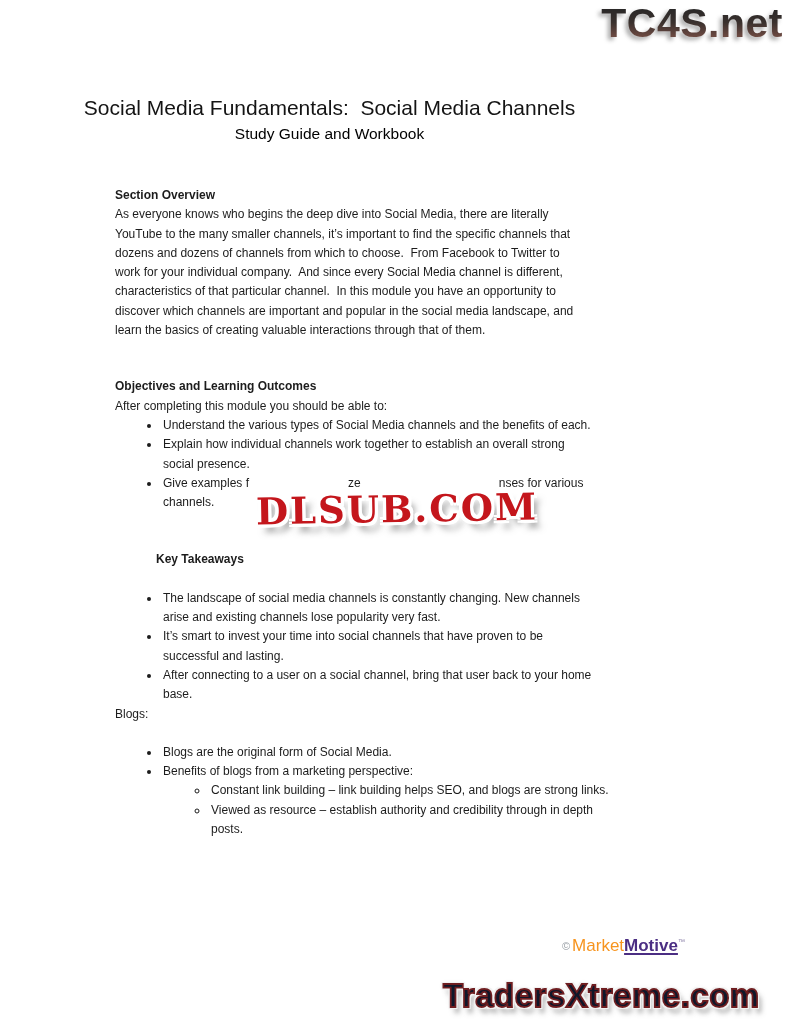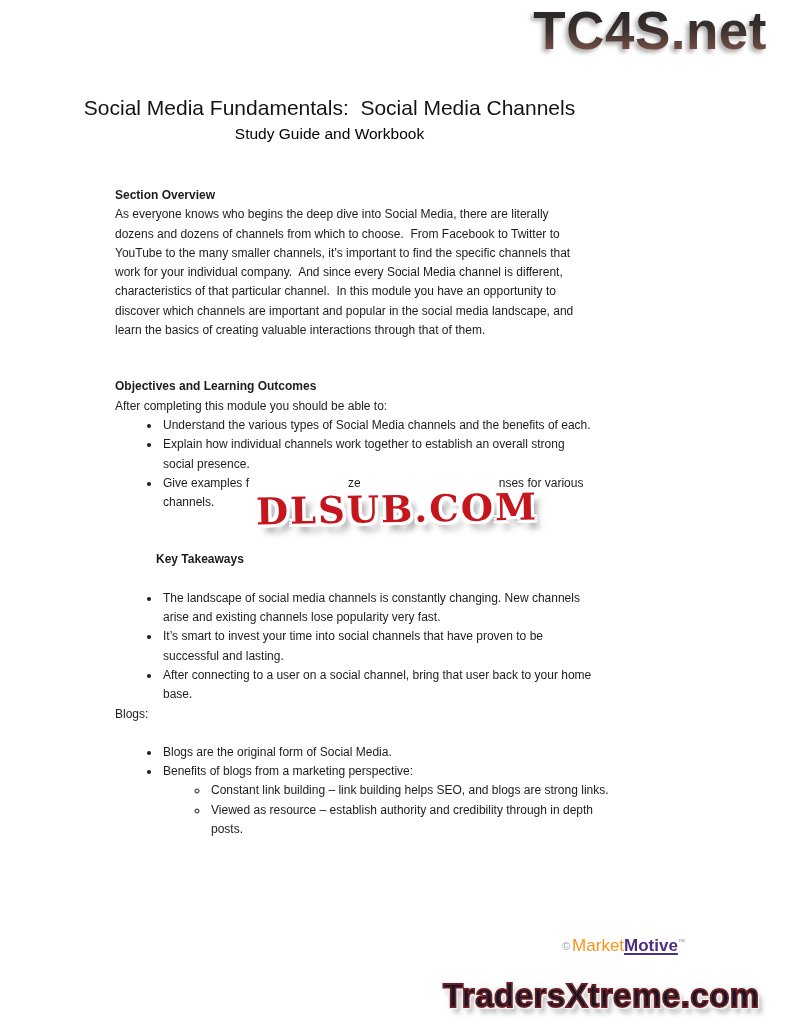--- a/index.html
+++ b/index.html
@@ -8,22 +8,22 @@
     background: #ffffff;
     font-family: "Liberation Sans", sans-serif;
     color: #1c1c1c;
     position: relative;
     overflow: hidden;
   }
   .line { white-space: pre-wrap; }
 
   
   .tc4s {
-    position: absolute; top: 0px; right: 24px;
-    font-size: 53px; font-weight: bold; letter-spacing: 0.5px;
+    position: absolute; top: 0px; right: 8px;
+    font-size: 41px; font-weight: bold; letter-spacing: 0.5px;
     background: linear-gradient(180deg, #262626 12%, #3a312e 48%, #6d4a42 78%, #93685e 100%);
     -webkit-background-clip: text; background-clip: text; color: transparent;
     filter: drop-shadow(-3px 3px 2px rgba(70,70,70,0.45));
   }
 
   
   .title-block { position: absolute; top: 96px; left: 0; width: 659px; text-align: center; }
   .doc-title { font-size: 21px; color: #141414; white-space: pre-wrap; }
   .doc-subtitle { font-size: 15.5px; color: #000000; margin-top: 5px; }
 
@@ -86,22 +86,22 @@
   <div class="title-block">
     <div class="doc-title">Social Media Fundamentals:  Social Media Channels</div>
     <div class="doc-subtitle">Study Guide and Workbook</div>
   </div>
 
   <div class="content">
 
     <div class="heading">Section Overview</div>
     <div>
       <div class="line">As everyone knows who begins the deep dive into Social Media, there are literally</div>
+      <div class="line">YouTube to the many smaller channels, it’s important to find the specific channels that</div>
       <div class="line">dozens and dozens of channels from which to choose.  From Facebook to Twitter to</div>
-      <div class="line">YouTube to the many smaller channels, it’s important to find the specific channels that</div>
       <div class="line">work for your individual company.  And since every Social Media channel is different,</div>
       <div class="line">characteristics of that particular channel.  In this module you have an opportunity to</div>
       <div class="line">discover which channels are important and popular in the social media landscape, and</div>
       <div class="line">learn the basics of creating valuable interactions through that of them.</div>
     </div>
 
     <div class="heading mt-section">Objectives and Learning Outcomes</div>
     <div class="line">After completing this module you should be able to:</div>
     <ul>
       <li>

